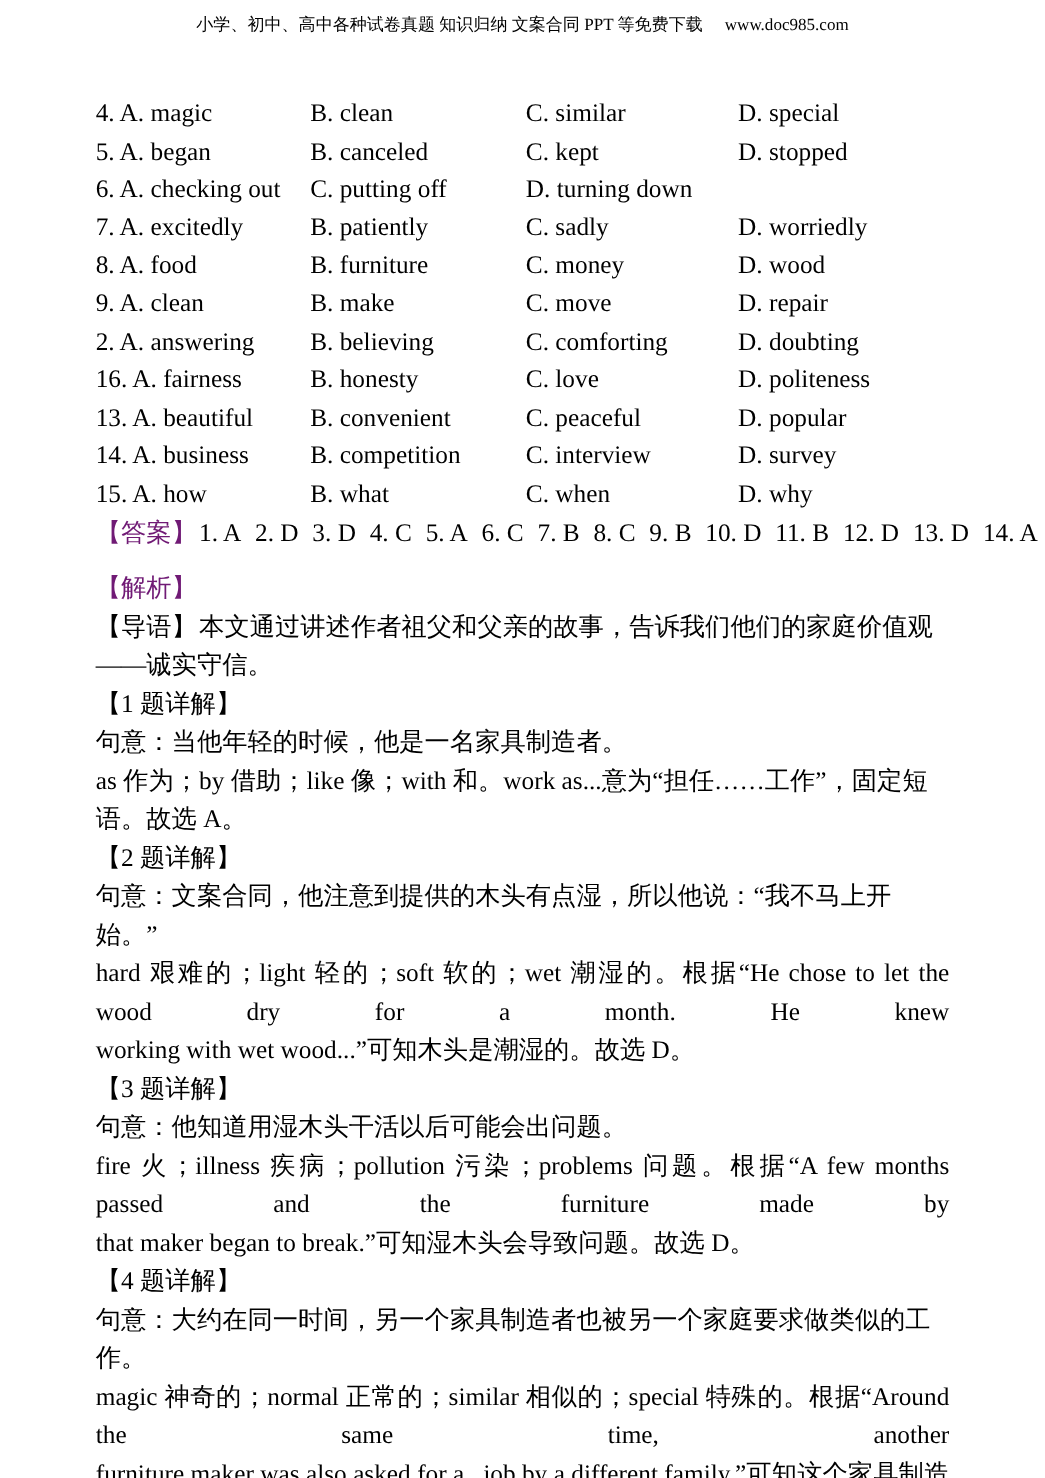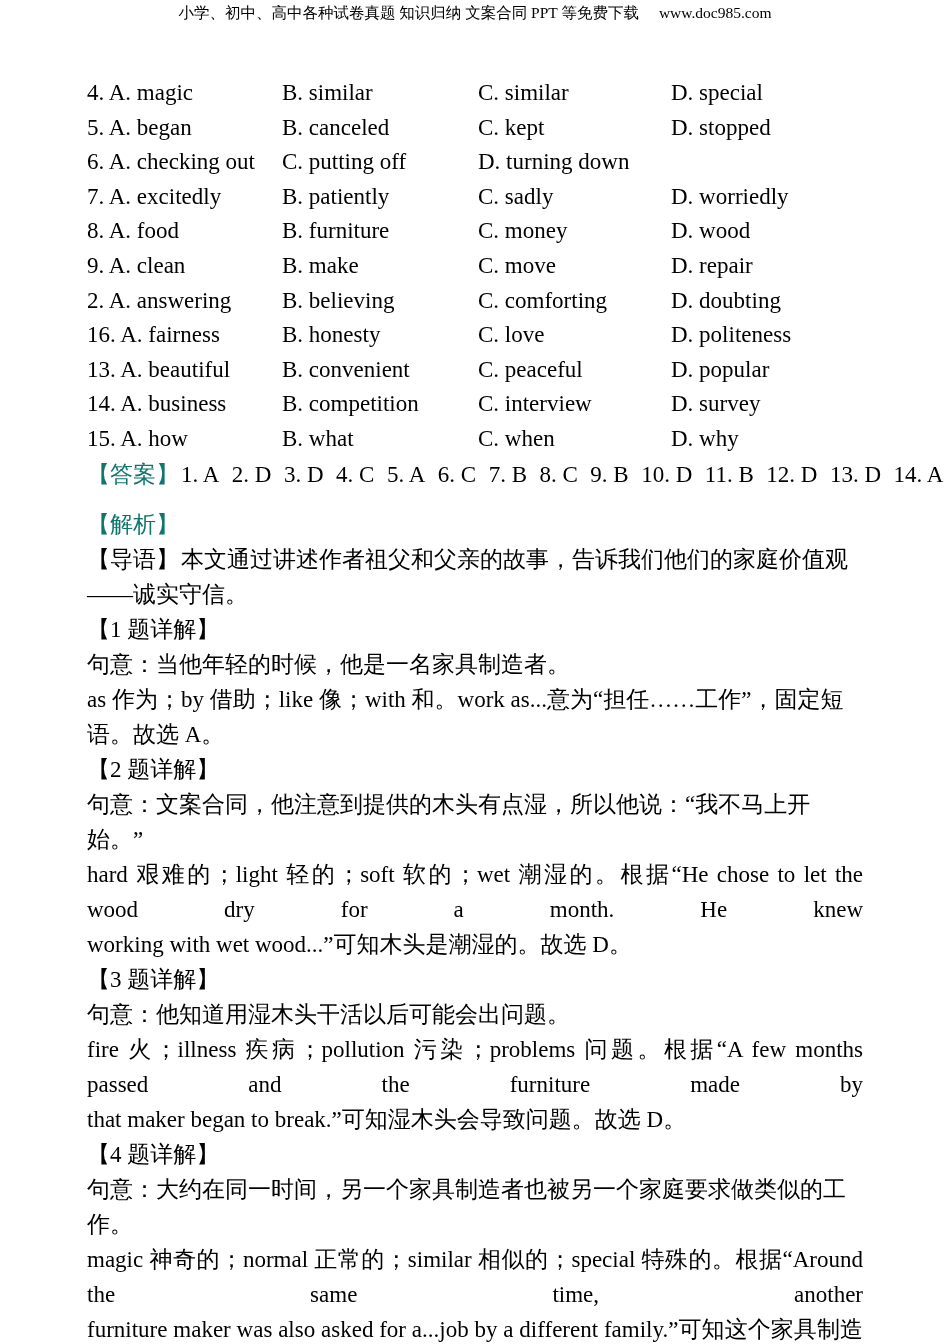--- a/index.html
+++ b/index.html
@@ -10,21 +10,21 @@
     font-family: "Liberation Serif", "DejaVu Serif", serif;
     color: #000000;
   }
   .page {
     position: relative;
     width: 950px; height: 1344px;
     overflow: hidden;
     background: #ffffff;
   }
   .header {
-    padding-top: 3px;
+    padding-top: 13px;
     text-align: center;
     font-size: 15.5px;
     line-height: 20px;
     white-space: nowrap;
   }
   .header .site { margin-left: 20px; }
   .content {
     margin: 53px 87px 0 87px; 
     font-size: 23px;
   }
@@ -32,21 +32,21 @@
     display: grid;
     grid-template-columns: 195px 196px 193px 1fr;
     line-height: 34.6px;
     height: 34.6px;
   }
   .opt-cell { white-space: nowrap; }
   .line {
     line-height: 35px;
     min-height: 35px;
   }
-  .blue { color: #0f766e; text-align: center; }
+  .blue { color: #701a75; text-align: center; }
   .answers-row { display: flex; flex-wrap: nowrap; white-space: nowrap; }
   .ans-item { margin-right: 12.5px; }
   .ans-item:last-child { margin-right: 0; margin-top: 15px; }
   .just {
     text-align: justify;
     text-align-last: justify;
   }
   .lead-line .label, .answers-row .label { margin-right: 2px; }
 </style>
 </head>
@@ -56,21 +56,21 @@
 
   <div class="header">
     <span>小学、初中、高中各种试卷真题 知识归纳 文案合同 PPT 等免费下载</span><span class="site">www.doc985.com</span>
   </div>
 
   <div class="content">
 
     <div>
       <div class="opt-row">
         <span class="opt-cell">4. A. magic</span>
-        <span class="opt-cell">B. similar</span>
+        <span class="opt-cell">B. clean</span>
         <span class="opt-cell">C. similar</span>
         <span class="opt-cell">D. special</span>
       </div>
       <div class="opt-row">
         <span class="opt-cell">5. A. began</span>
         <span class="opt-cell">B. canceled</span>
         <span class="opt-cell">C. kept</span>
         <span class="opt-cell">D. stopped</span>
       </div>
       <div class="opt-row">

